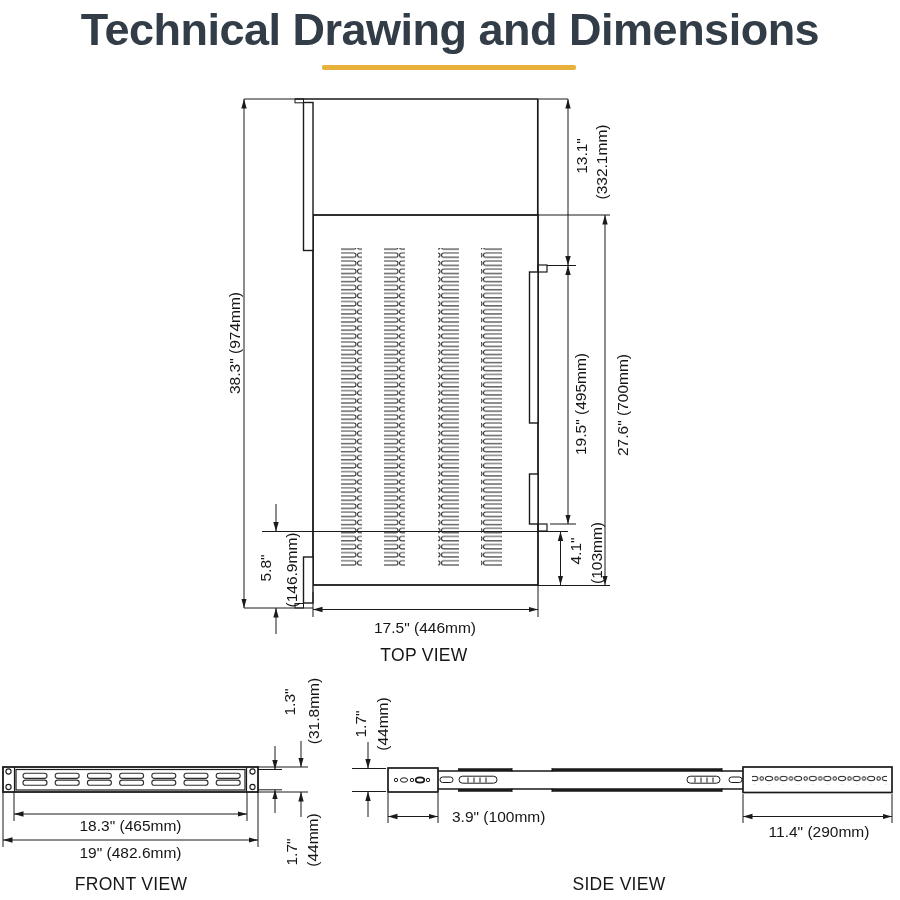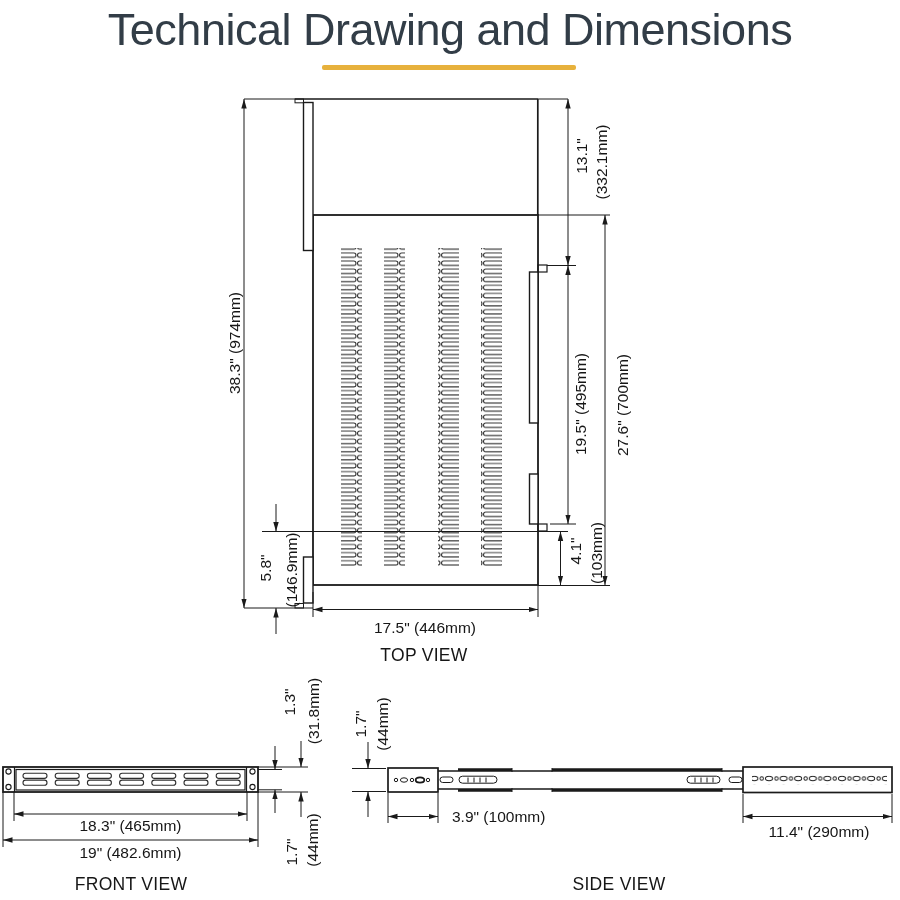--- a/index.html
+++ b/index.html
@@ -1,19 +1,19 @@
 <!DOCTYPE html>
 <html><head>
 <meta charset="utf-8">
 <style>
   html,body{margin:0;padding:0;background:#ffffff;}
   body{width:900px;height:900px;position:relative;overflow:hidden;
        font-family:"Liberation Sans",sans-serif;}
   .title{position:absolute;top:4px;left:0;width:900px;text-align:center;
-         font-size:45px;font-weight:400;letter-spacing:-0.5px;color:#323d47;
+         font-size:45px;font-weight:700;letter-spacing:-0.5px;color:#323d47;
          font-family:"Liberation Sans",sans-serif;}
   .title-underline{position:absolute;top:65px;left:322px;width:254px;height:5px;
          background:#e7b13c;border-radius:2px;}
   svg{position:absolute;top:0;left:0;}
   text{font-family:"Liberation Sans",sans-serif;fill:#161616;}
   .dim{font-size:15.5px;}
   .viewlabel{font-size:17.5px;letter-spacing:0.3px;}
 </style>
 </head>
 <body>

